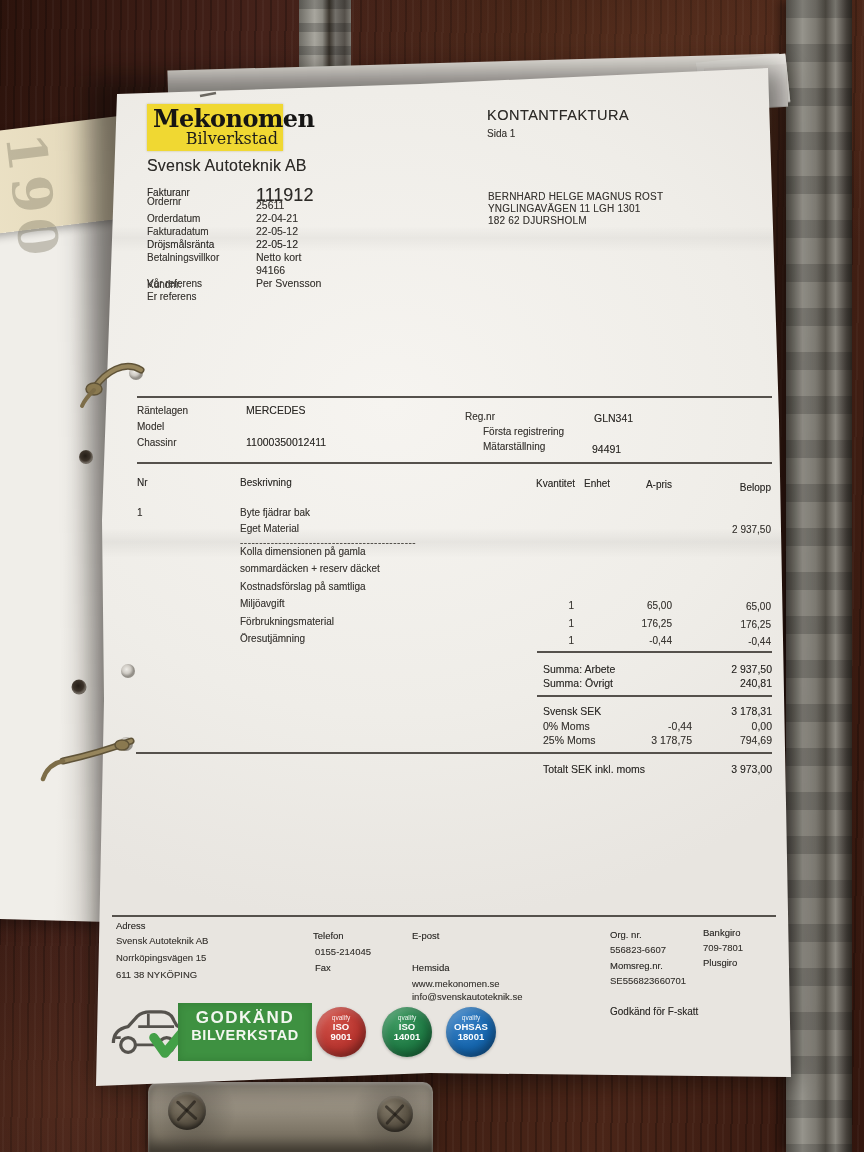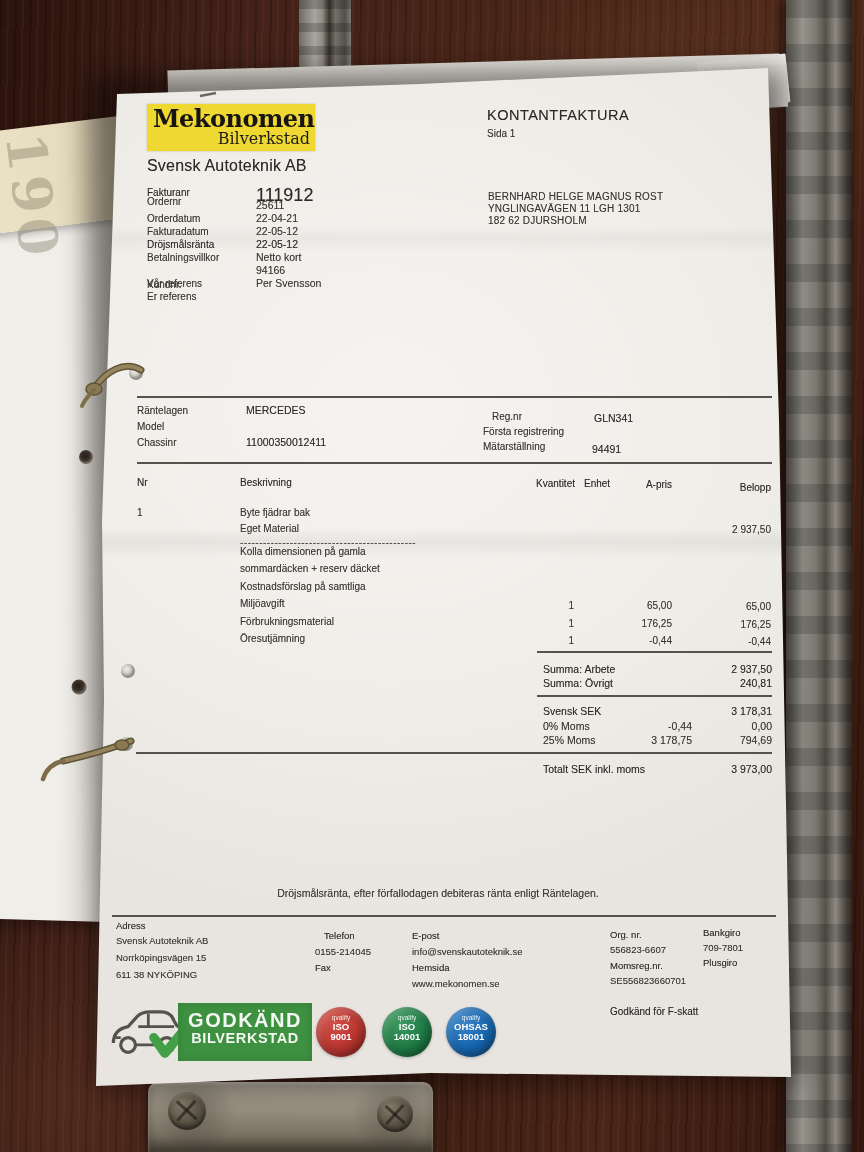--- a/index.html
+++ b/index.html
@@ -49,29 +49,29 @@
       radial-gradient(ellipse 620px 520px at 45% 35%, #f6f4f0, #efede8 60%, #e8e5e0);}
   .run{position:absolute;white-space:nowrap;color:#3a3733;font-size:10px;line-height:1.15;text-shadow:0 0 .5px rgba(64,60,55,.45);}
   .b{font-weight:400;color:#2c2a27;}
   .val{font-size:10.5px;}
   .big{font-size:18px;}
   .ra{transform:translateX(-100%);}
   .s95{font-size:9.5px;}
   .hr{position:absolute;height:2px;background:#55514c;}
   .hr.thin{height:1.5px;}
   .center{text-align:center;width:596px;left:140px;font-size:10.5px;white-space:nowrap;}
-  .logo{position:absolute;left:147px;top:104px;width:136px;height:47px;background:#f0d832;box-shadow:0 0 2px rgba(120,100,10,.35);padding-left:32px;}
+  .logo{position:absolute;left:147px;top:104px;width:136px;height:47px;background:#f0d832;box-shadow:0 0 2px rgba(120,100,10,.35);}
   .logo .m{position:absolute;left:6px;top:0px;font:700 24px "DejaVu Serif",serif;color:#161514;letter-spacing:-.5px;}
   .logo .bv{position:absolute;right:5px;top:25px;font:400 16px "DejaVu Serif",serif;color:#1d1c1a;}
   .title{font-size:14.5px;letter-spacing:.5px;}
   .company{font-size:16px;letter-spacing:.2px;}
   
   .gbox{position:absolute;left:178px;top:1003px;width:134px;height:58px;background:#3e9141;text-align:center;color:#f3f7f0;
     box-shadow:inset 0 0 8px rgba(0,40,0,.18);}
-  .gbox .l1{margin-top:6px;font-size:20px;font-weight:700;letter-spacing:1.5px;line-height:1.1;}
+  .gbox .l1{margin-top:6px;font-size:17px;font-weight:700;letter-spacing:1.5px;line-height:1.1;}
   .gbox .l2{font-size:14.5px;font-weight:700;letter-spacing:.6px;line-height:1.1;}
   .seal{position:absolute;top:1007px;width:50px;height:50px;border-radius:50%;color:#fff;text-align:center;
     box-shadow:inset -3px -4px 8px rgba(0,0,0,.28), inset 3px 4px 7px rgba(255,255,255,.22), 0 1px 3px rgba(0,0,0,.25);}
   .seal .q{font-size:6.5px;margin-top:7px;opacity:.92;line-height:1.2;}
   .seal .s{font-size:9.5px;font-weight:700;line-height:1.08;}
   .seal .n{font-size:9.5px;font-weight:700;line-height:1.08;}
   .over{position:absolute;inset:0;pointer-events:none;}
   .caricon{position:absolute;left:106px;top:998px;}
 </style>
 </head>
@@ -125,21 +125,21 @@
     <span class="run" style="left:488px;top:191px;letter-spacing:.2px">BERNHARD HELGE MAGNUS ROST</span>
     <span class="run" style="left:488px;top:203px;letter-spacing:.2px">YNGLINGAVÄGEN 11 LGH 1301</span>
     <span class="run" style="left:488px;top:215px;letter-spacing:.2px">182 62 DJURSHOLM</span>
 
     <div class="hr" style="left:137px;top:396px;width:635px"></div>
     <span class="run" style="left:137px;top:405px">Räntelagen</span>
     <span class="run" style="left:137px;top:421px">Model</span>
     <span class="run" style="left:137px;top:437px">Chassinr</span>
     <span class="run val b" style="left:246px;top:404px">MERCEDES</span>
     <span class="run val b" style="left:246px;top:436px">11000350012411</span>
-    <span class="run" style="left:492px;top:411px">Reg.nr</span>
+    <span class="run" style="left:465px;top:411px">Reg.nr</span>
     <span class="run" style="left:483px;top:426px">Första registrering</span>
     <span class="run" style="left:483px;top:441px">Mätarställning</span>
     <span class="run val b" style="left:594px;top:412px">GLN341</span>
     <span class="run val b" style="left:592px;top:443px">94491</span>
     <div class="hr" style="left:137px;top:462px;width:635px"></div>
 
     <span class="run b" style="left:137px;top:477px">Nr</span>
     <span class="run b" style="left:240px;top:477px">Beskrivning</span>
     <span class="run b ra" style="left:575px;top:478px">Kvantitet</span>
     <span class="run b" style="left:584px;top:478px">Enhet</span>
@@ -179,32 +179,31 @@
     <span class="run val" style="left:543px;top:720px">0% Moms</span>
     <span class="run val ra" style="left:692px;top:720px">-0,44</span>
     <span class="run val ra" style="left:772px;top:720px">0,00</span>
     <span class="run val" style="left:543px;top:734px">25% Moms</span>
     <span class="run val ra" style="left:692px;top:734px">3 178,75</span>
     <span class="run val ra" style="left:772px;top:734px">794,69</span>
     <div class="hr thin" style="left:136px;top:752px;width:636px"></div>
     <span class="run val b" style="left:543px;top:763px">Totalt SEK inkl. moms</span>
     <span class="run val b ra" style="left:772px;top:763px">3 973,00</span>
 
-    <span class="run center" style="top:887px">Dröjsmålsränta, efter förfallodagen debiteras ränta enligt Räntelagen.</span>
 
     <div class="hr thin" style="left:112px;top:915px;width:664px"></div>
     <span class="run b s95" style="left:116px;top:921px">Adress</span>
     <span class="run s95" style="left:116px;top:936px">Svensk Autoteknik AB</span>
     <span class="run s95" style="left:116px;top:953px">Norrköpingsvägen 15</span>
     <span class="run s95" style="left:116px;top:970px">611 38 NYKÖPING</span>
-    <span class="run b s95" style="left:324px;top:931px">Telefon</span>
+    <span class="run b s95" style="left:313px;top:931px">Telefon</span>
     <span class="run s95" style="left:315px;top:947px">0155-214045</span>
     <span class="run b s95" style="left:315px;top:963px">Fax</span>
     <span class="run b s95" style="left:412px;top:931px">E-post</span>
-    <span class="run s95" style="left:412px;top:947px">info@svenskautoteknik.se</span>
+    <span class="run s95" style="left:412px;top:992px">info@svenskautoteknik.se</span>
     <span class="run b s95" style="left:412px;top:963px">Hemsida</span>
     <span class="run s95" style="left:412px;top:979px">www.mekonomen.se</span>
     <span class="run b s95" style="left:610px;top:930px">Org. nr.</span>
     <span class="run s95" style="left:610px;top:945px">556823-6607</span>
     <span class="run b s95" style="left:610px;top:961px">Momsreg.nr.</span>
     <span class="run s95" style="left:610px;top:976px">SE556823660701</span>
     <span class="run b s95" style="left:703px;top:928px">Bankgiro</span>
     <span class="run s95" style="left:703px;top:943px">709-7801</span>
     <span class="run b s95" style="left:703px;top:958px">Plusgiro</span>
     <span class="run b" style="left:610px;top:1006px">Godkänd för F-skatt</span>

